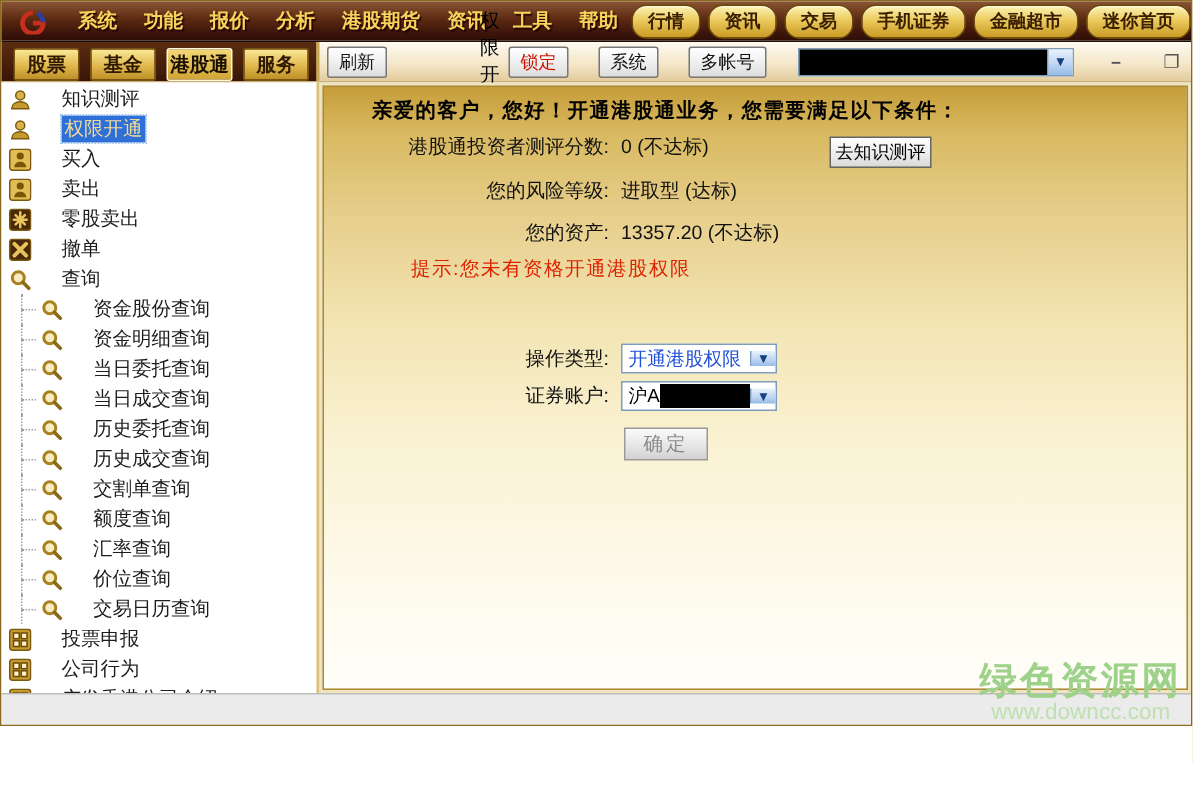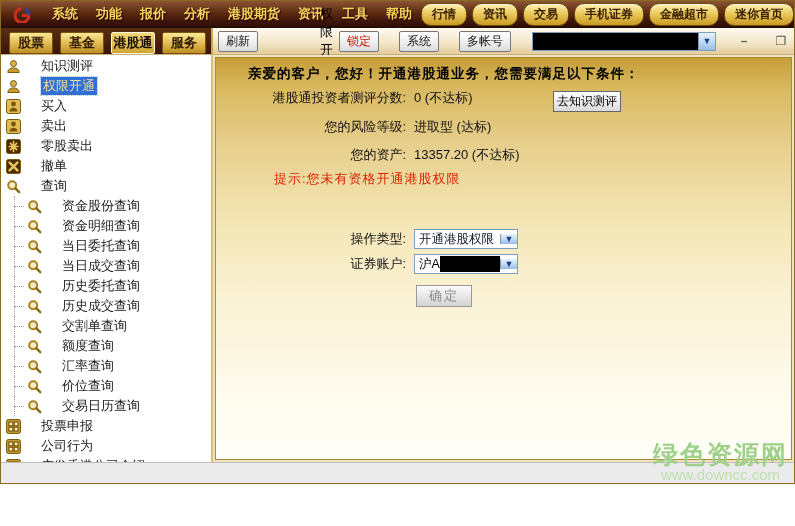--- a/index.html
+++ b/index.html
@@ -81,21 +81,21 @@
   .quiz-btn { position:absolute; left:337px; top:33px; width:68px; height:21px;
     background:linear-gradient(180deg,#ffffff 0%,#ebebeb 60%,#d9d9d9 100%);
     border:1px solid #666; font-size:12px; color:#000; text-align:center; line-height:19px; }
   .tip { position:absolute; left:58px; top:112px; color:#dd2200; font-size:13px;
     letter-spacing:1px; }
   .form-row { position:absolute; left:0; display:flex; align-items:center; font-size:13px; }
   .form-row .lbl { width:190px; text-align:right; color:#111; }
   .frow1 { top:171px; } .frow2 { top:196px; }
   .dropdown { margin-left:8px; width:104px; height:20px; background:#fff;
     border:1px solid #7f9db9; display:flex; align-items:center; }
-  .dropdown .dtext { flex:1; padding-left:4px; font-size:12.5px; color:#0f172a;
+  .dropdown .dtext { flex:1; padding-left:4px; font-size:12.5px; color:#1d4ed8;
     white-space:nowrap; overflow:hidden; }
   .dropdown .redacted { flex:1; align-self:stretch; background:#000; margin:1px 0; }
   .dropdown .prefix { padding-left:4px; font-size:12.5px; color:#000; }
   .submit-btn { position:absolute; left:200px; top:227px; width:56px; height:22px;
     background:linear-gradient(180deg,#fafafa 0%,#e4e4e4 60%,#d2d2d2 100%);
     border:1px solid #999; color:#8a8a8a; font-size:13px; text-align:center;
     line-height:20px; letter-spacing:2px; }
 
   
   .statusbar { height:21px; flex:0 0 21px; background:#ebebeb; border-top:1px solid #bdbdbd; }

